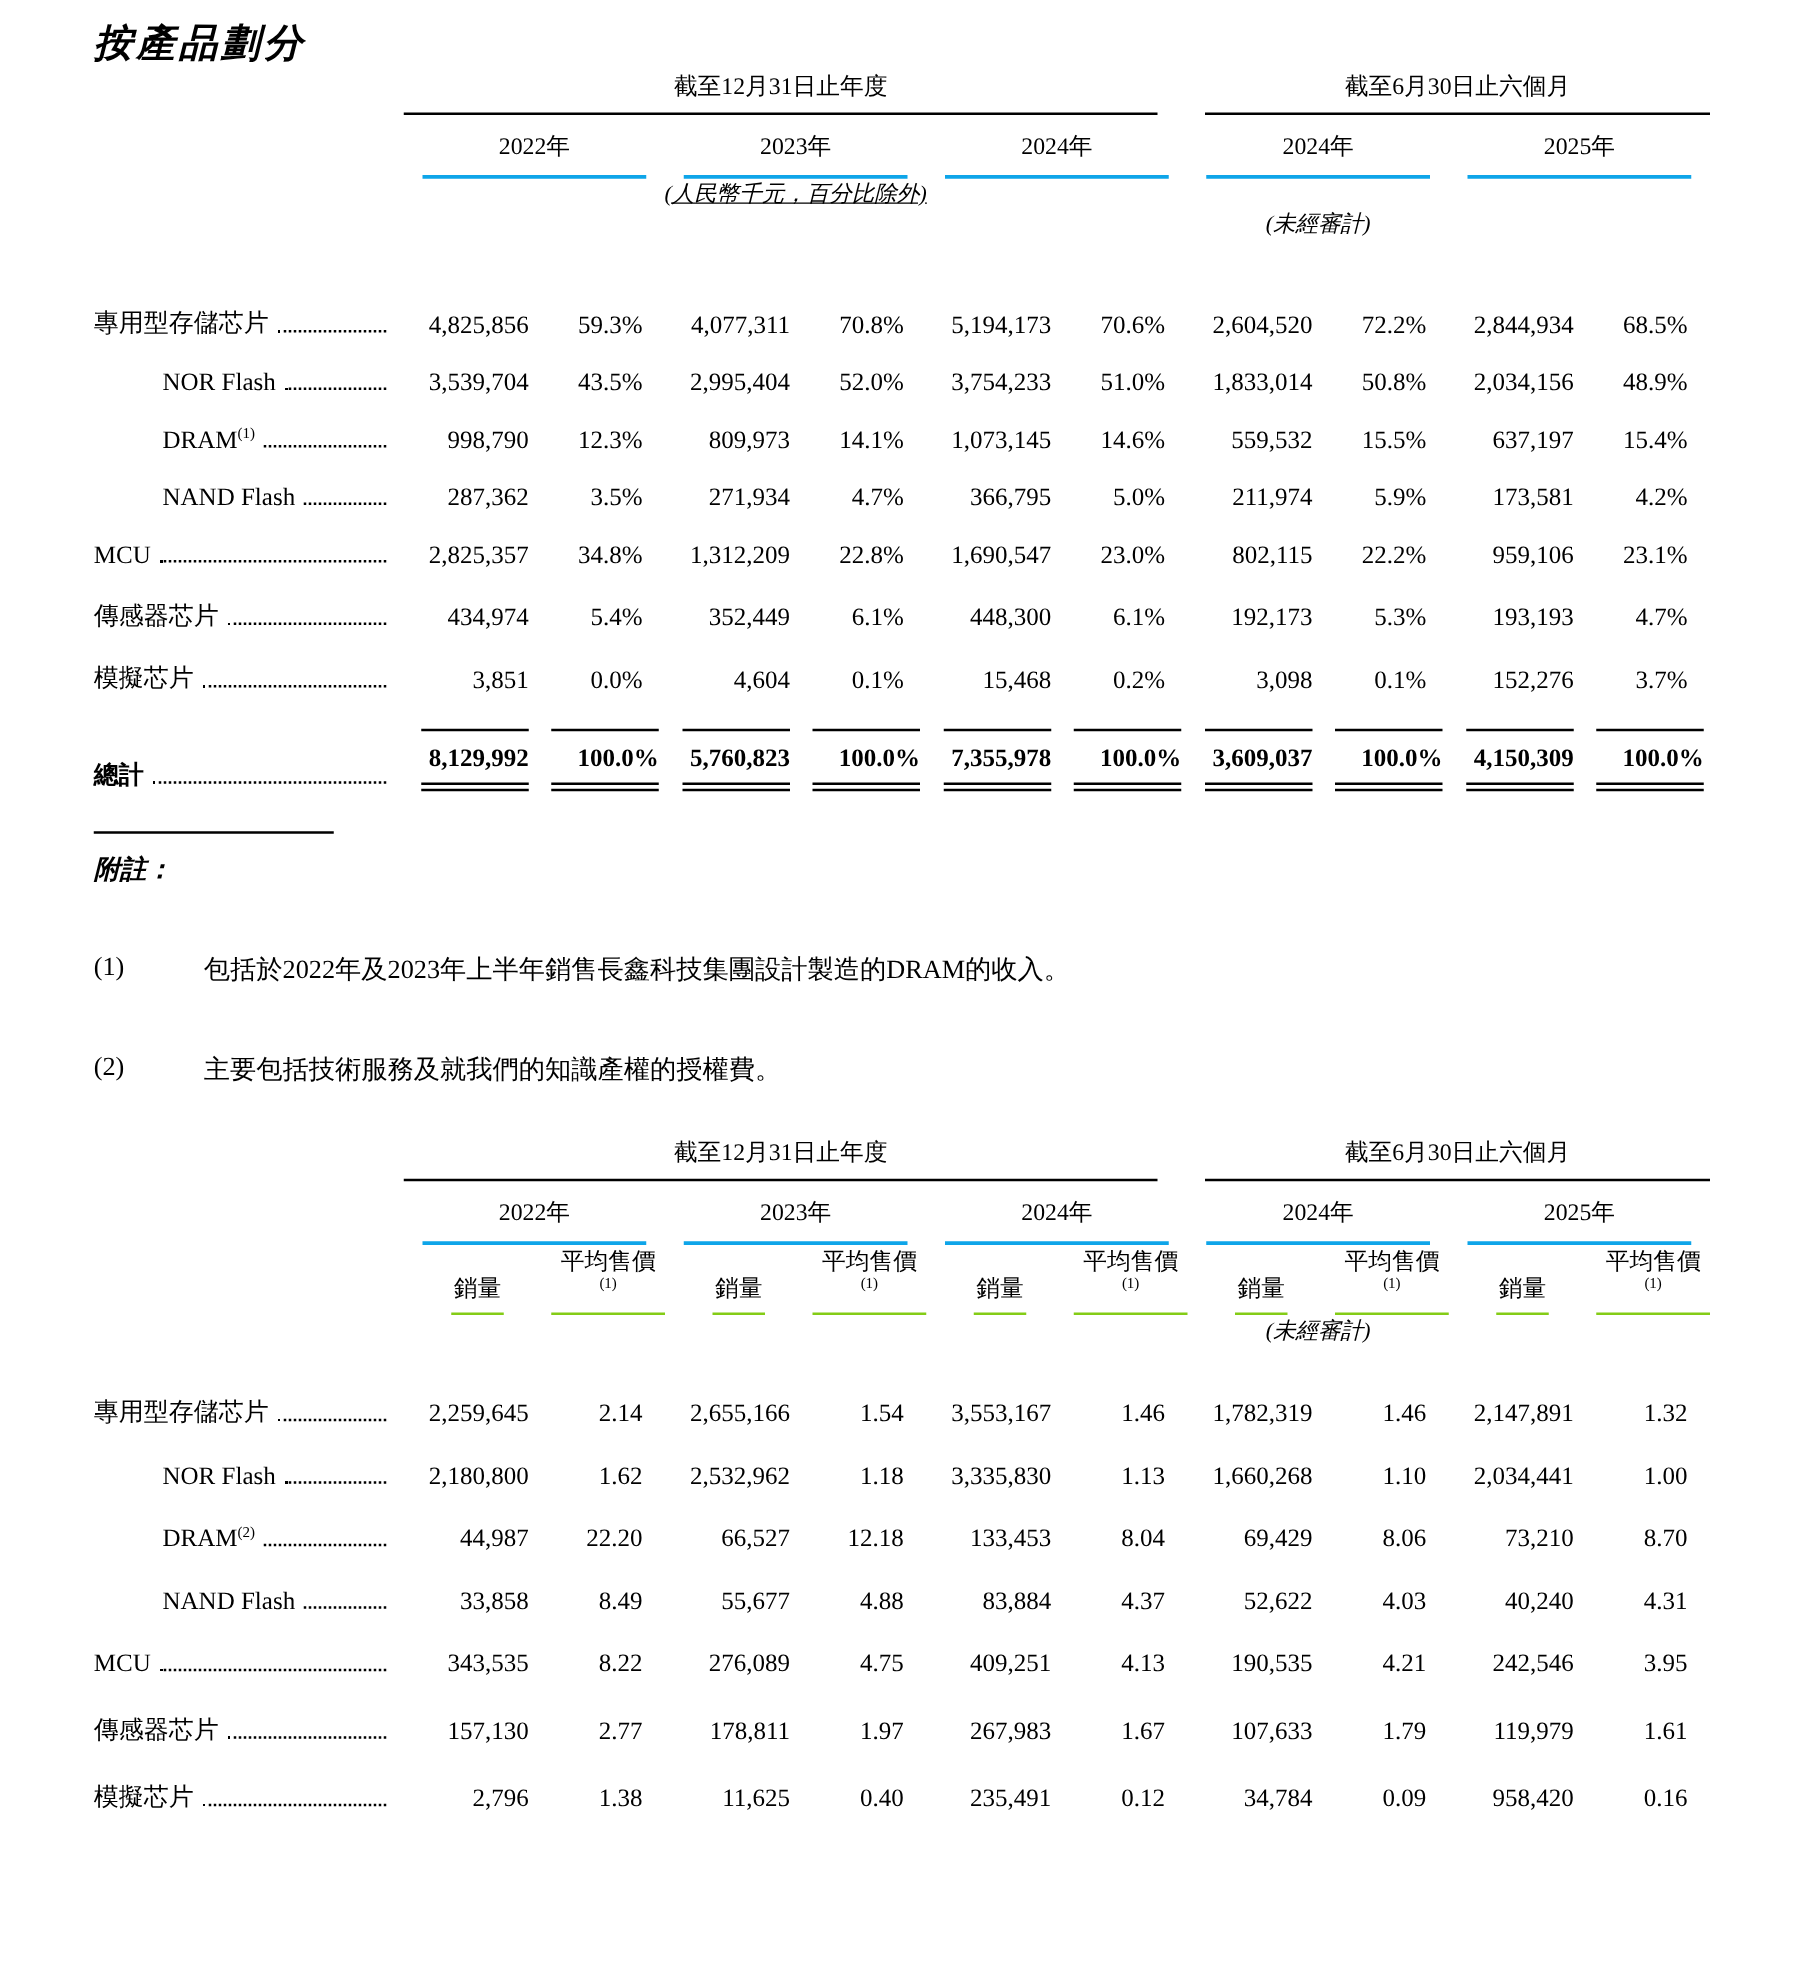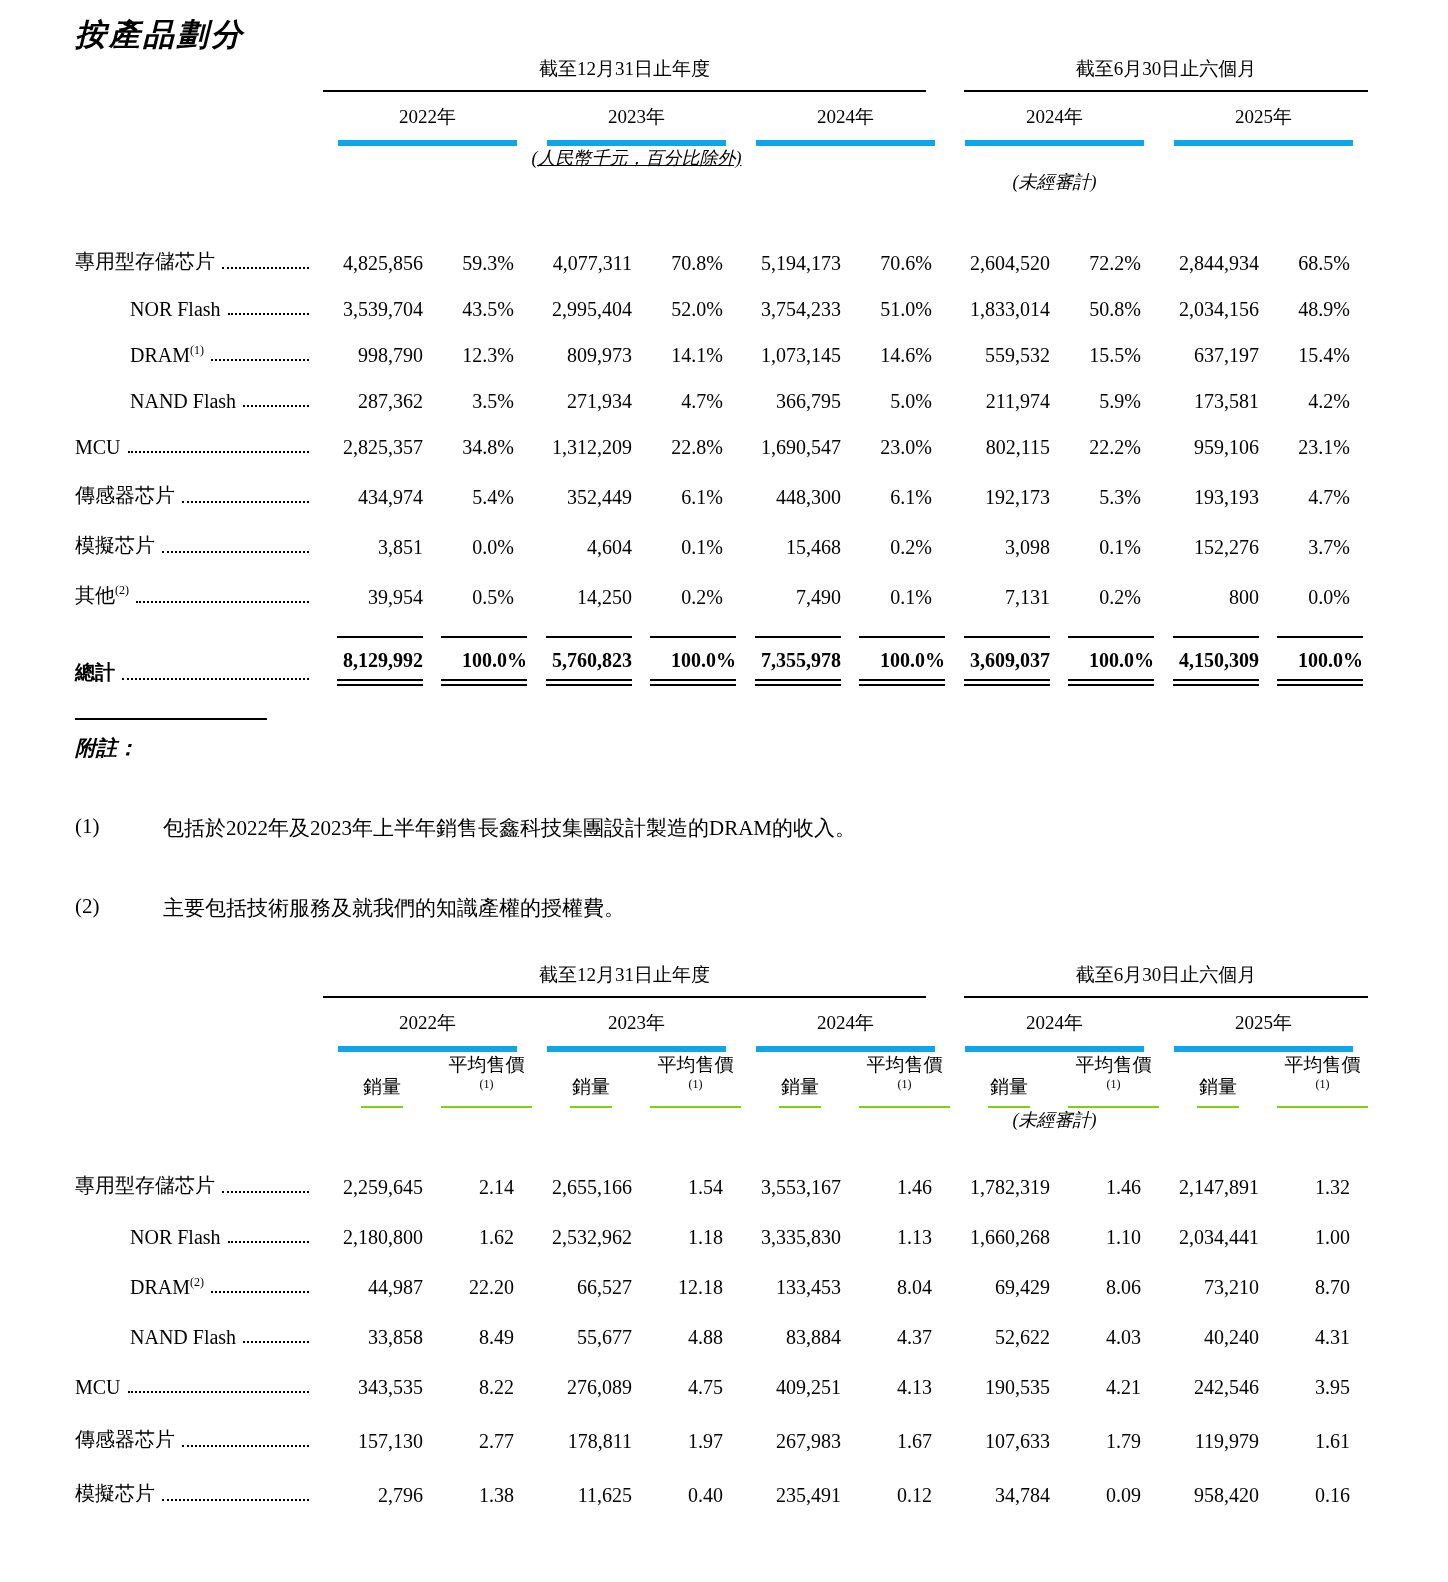--- a/index.html
+++ b/index.html
@@ -17,21 +17,21 @@
   table.fin { border-collapse:collapse; table-layout:fixed; width:1293px; }
   table.fin th, table.fin td { padding:0; font-weight:normal; }
 
   
   .group-th { font-weight:bold; font-size:19px; text-align:center; padding-top:22px; }
   .group-th .rule { border-bottom:2px solid #000; padding-bottom:8px; }
   .group-th.g1 .rule { margin-right:24px; }
   .group-th.g2 .rule { margin-left:14px; }
 
   .year-th { font-weight:bold; font-size:19px; text-align:center; }
-  .year-th .rule { border-bottom:6px solid #0ea5e9; padding:12px 0 10px; margin:0 15px; }
+  .year-th .rule { border-bottom:3px solid #0ea5e9; padding:12px 0 10px; margin:0 15px; }
 
   .unit-note td { font-style:italic; font-size:18px; text-align:center; padding:11px 20px 0 0;text-decoration:underline; }
   .unaudited-row td { font-style:italic; font-size:18px; text-align:center; padding:10px 0 0 0; }
 
   .sub-th { font-weight:bold; font-size:19px; text-align:center; padding-top:13px; vertical-align:bottom; }
   .sub-th .u { display:inline-block; border-bottom:2px solid #84cc16; padding:0 2px 6px 2px; }
   .units-row td { font-style:italic; font-size:18px; text-align:center; padding:9px 0 0 0; }
 
   sup { font-size:12px; line-height:0; }
 
@@ -247,38 +247,20 @@
           <td class="num">3,851</td>
           <td class="num">0.0%</td>
           <td class="num">4,604</td>
           <td class="num">0.1%</td>
           <td class="num">15,468</td>
           <td class="num">0.2%</td>
           <td class="num">3,098</td>
           <td class="num">0.1%</td>
           <td class="num">152,276</td>
           <td class="num">3.7%</td>
-        </tr>
-        <tr>
-          <td class="label">
-            <div class="labwrap">
-              <span class="lbl">其他<sup>(2)</sup></span>
-              <span class="dots"></span>
-            </div>
-          </td>
-          <td class="num">39,954</td>
-          <td class="num">0.5%</td>
-          <td class="num">14,250</td>
-          <td class="num">0.2%</td>
-          <td class="num">7,490</td>
-          <td class="num">0.1%</td>
-          <td class="num">7,131</td>
-          <td class="num">0.2%</td>
-          <td class="num">800</td>
-          <td class="num">0.0%</td>
         </tr>
         <tr class="total-row">
           <td class="label">
             <div class="labwrap">
               <span class="lbl" style="font-weight: bold;">總計</span>
               <span class="dots"></span>
             </div>
           </td>
           <td class="num"><span class="total-box">8,129,992</span></td>
           <td class="num"><span class="total-box">100.0%</span></td>

